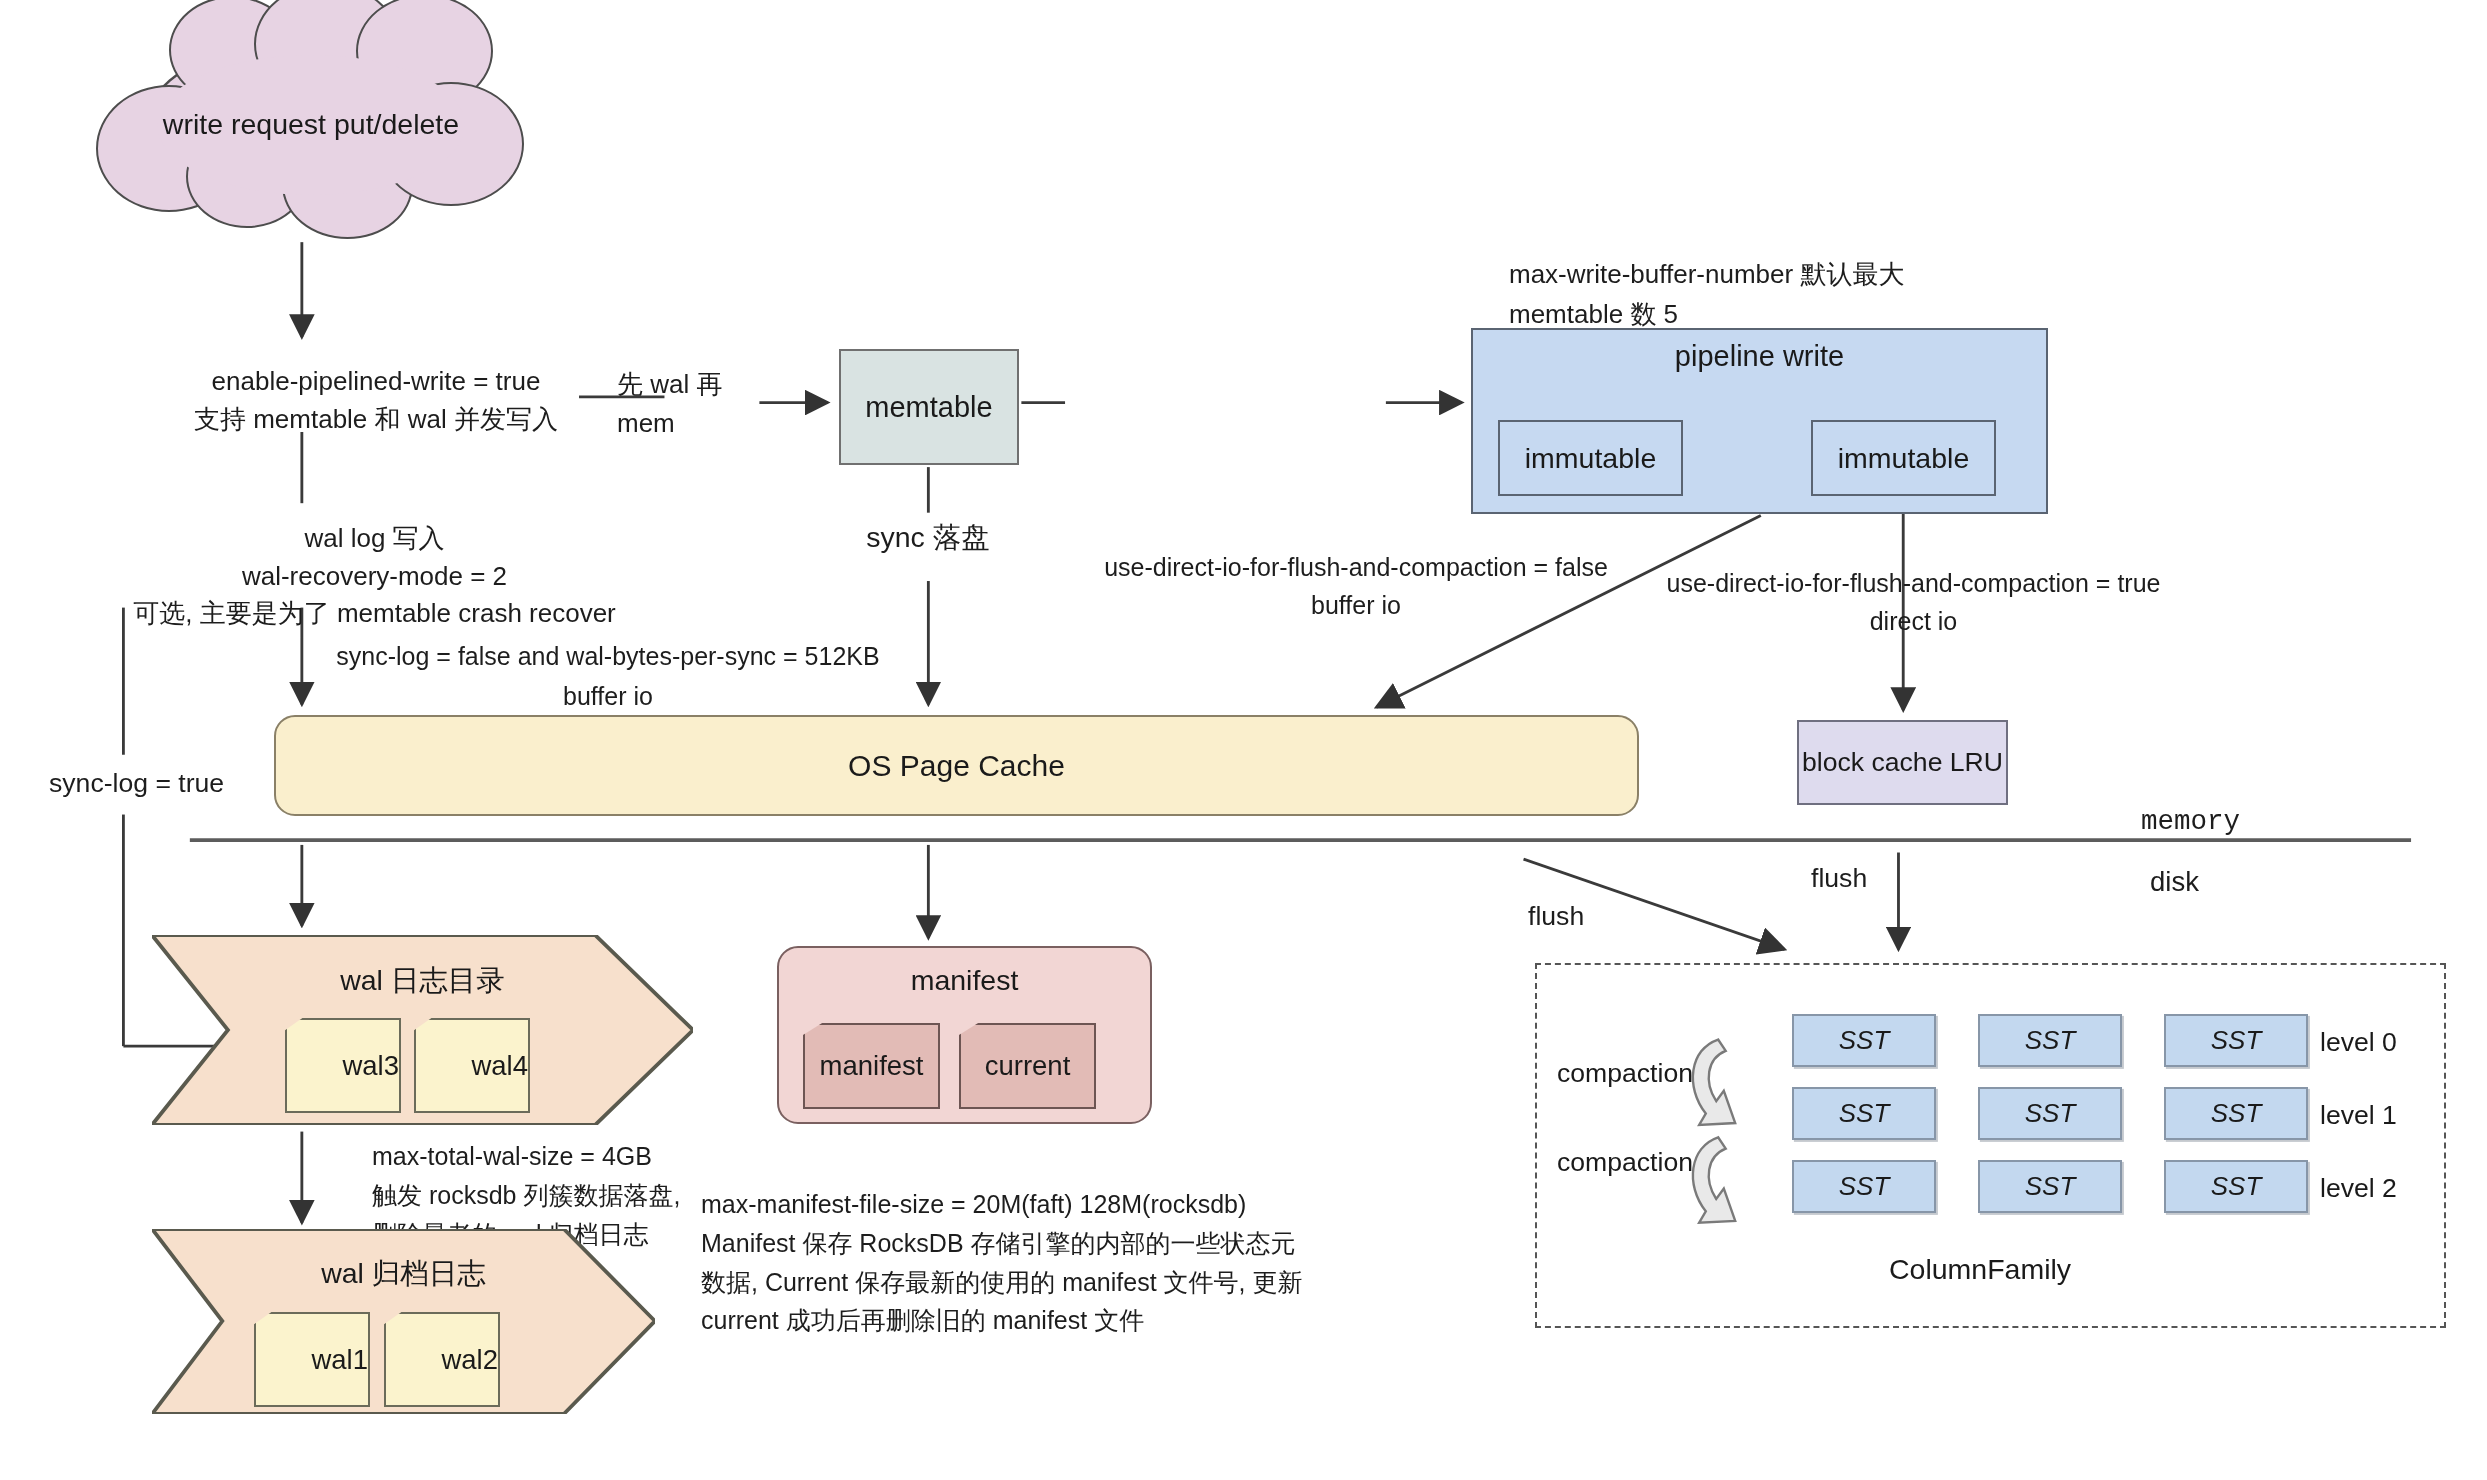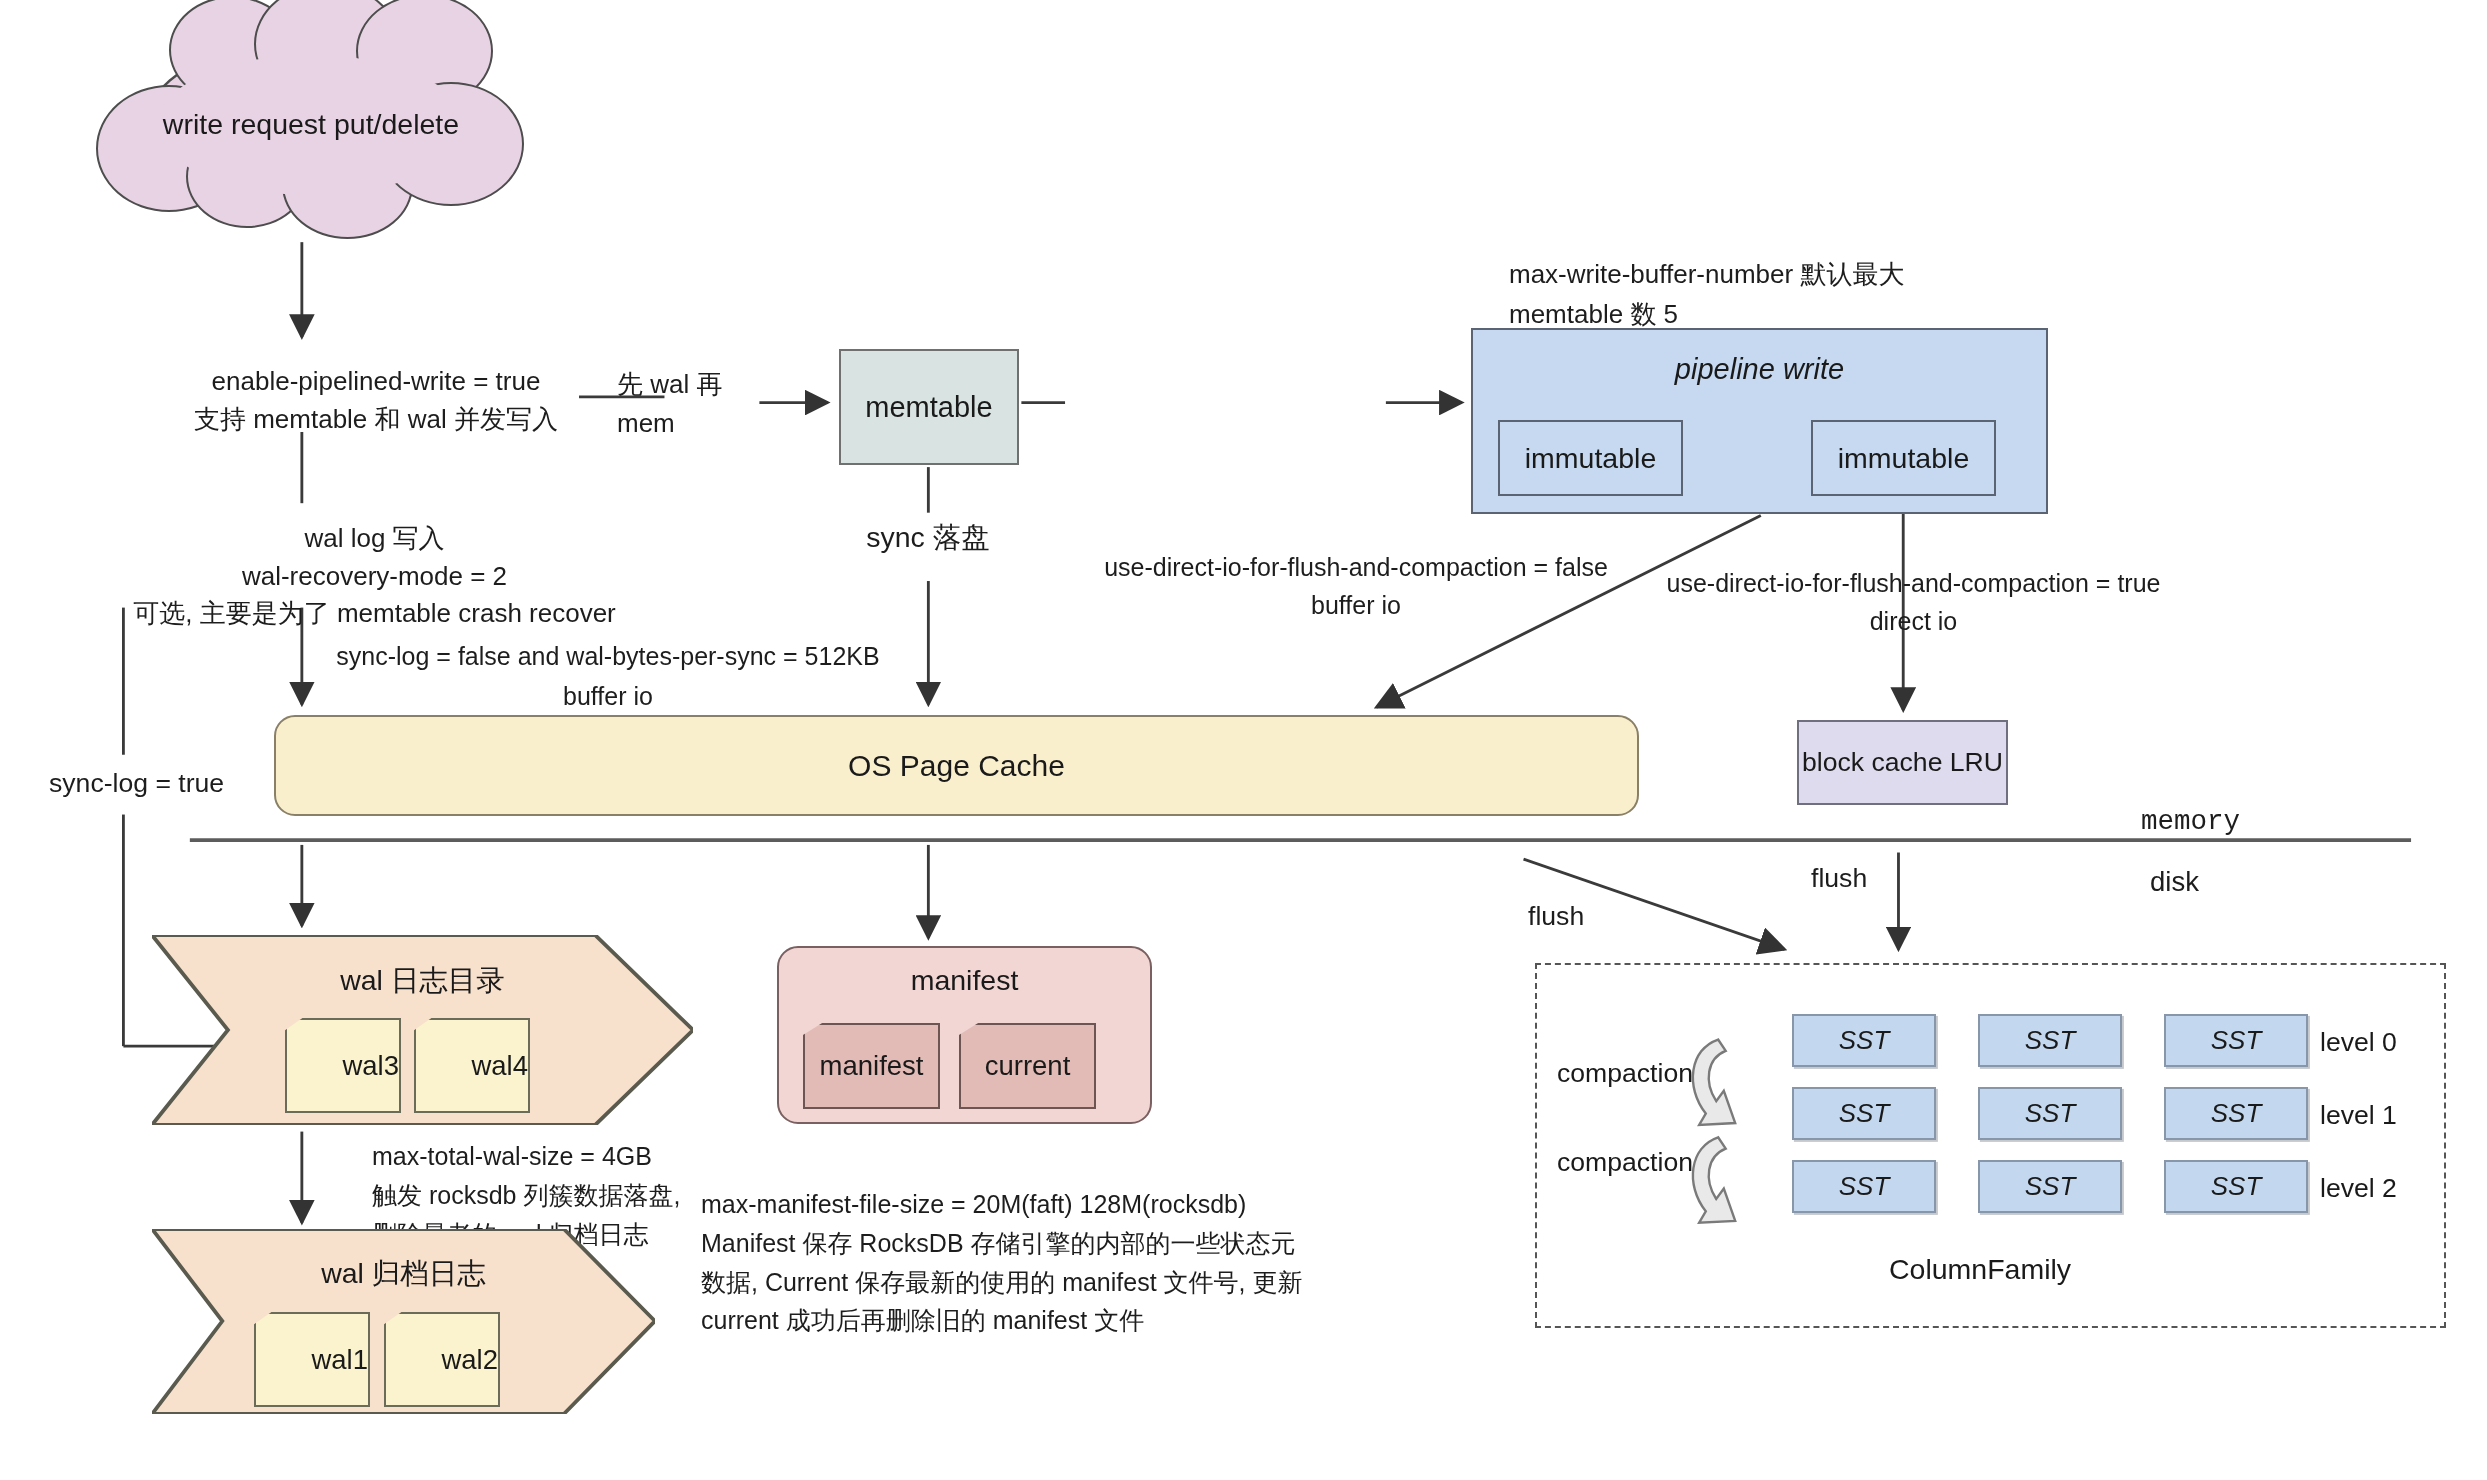--- a/index.html
+++ b/index.html
@@ -91,23 +91,22 @@
     left:839px;top:349px;width:180px;height:116px;
     background:#d9e3e2;border:2.8px solid #707070;
     font-size:29px;
     z-index:3;
   }
   .pipeline{
     left:1471px;top:328px;width:577px;height:186px;
     background:#c6d9f1;border:2.8px solid #5a6472;
     font-size:29px;
     align-items:flex-start;
-    padding-top:23px;
+    padding-top:10px;
     z-index:2;
-    font-style:italic;
   }
   .immutable{
     background:#c6d9f1;border:2.4px solid #5a6472;
     font-size:28.5px;
     z-index:4;
     height:76px;width:185px;
   }
   .imm1{left:1498px;top:420px;}
   .imm2{left:1811px;top:420px;}
 

